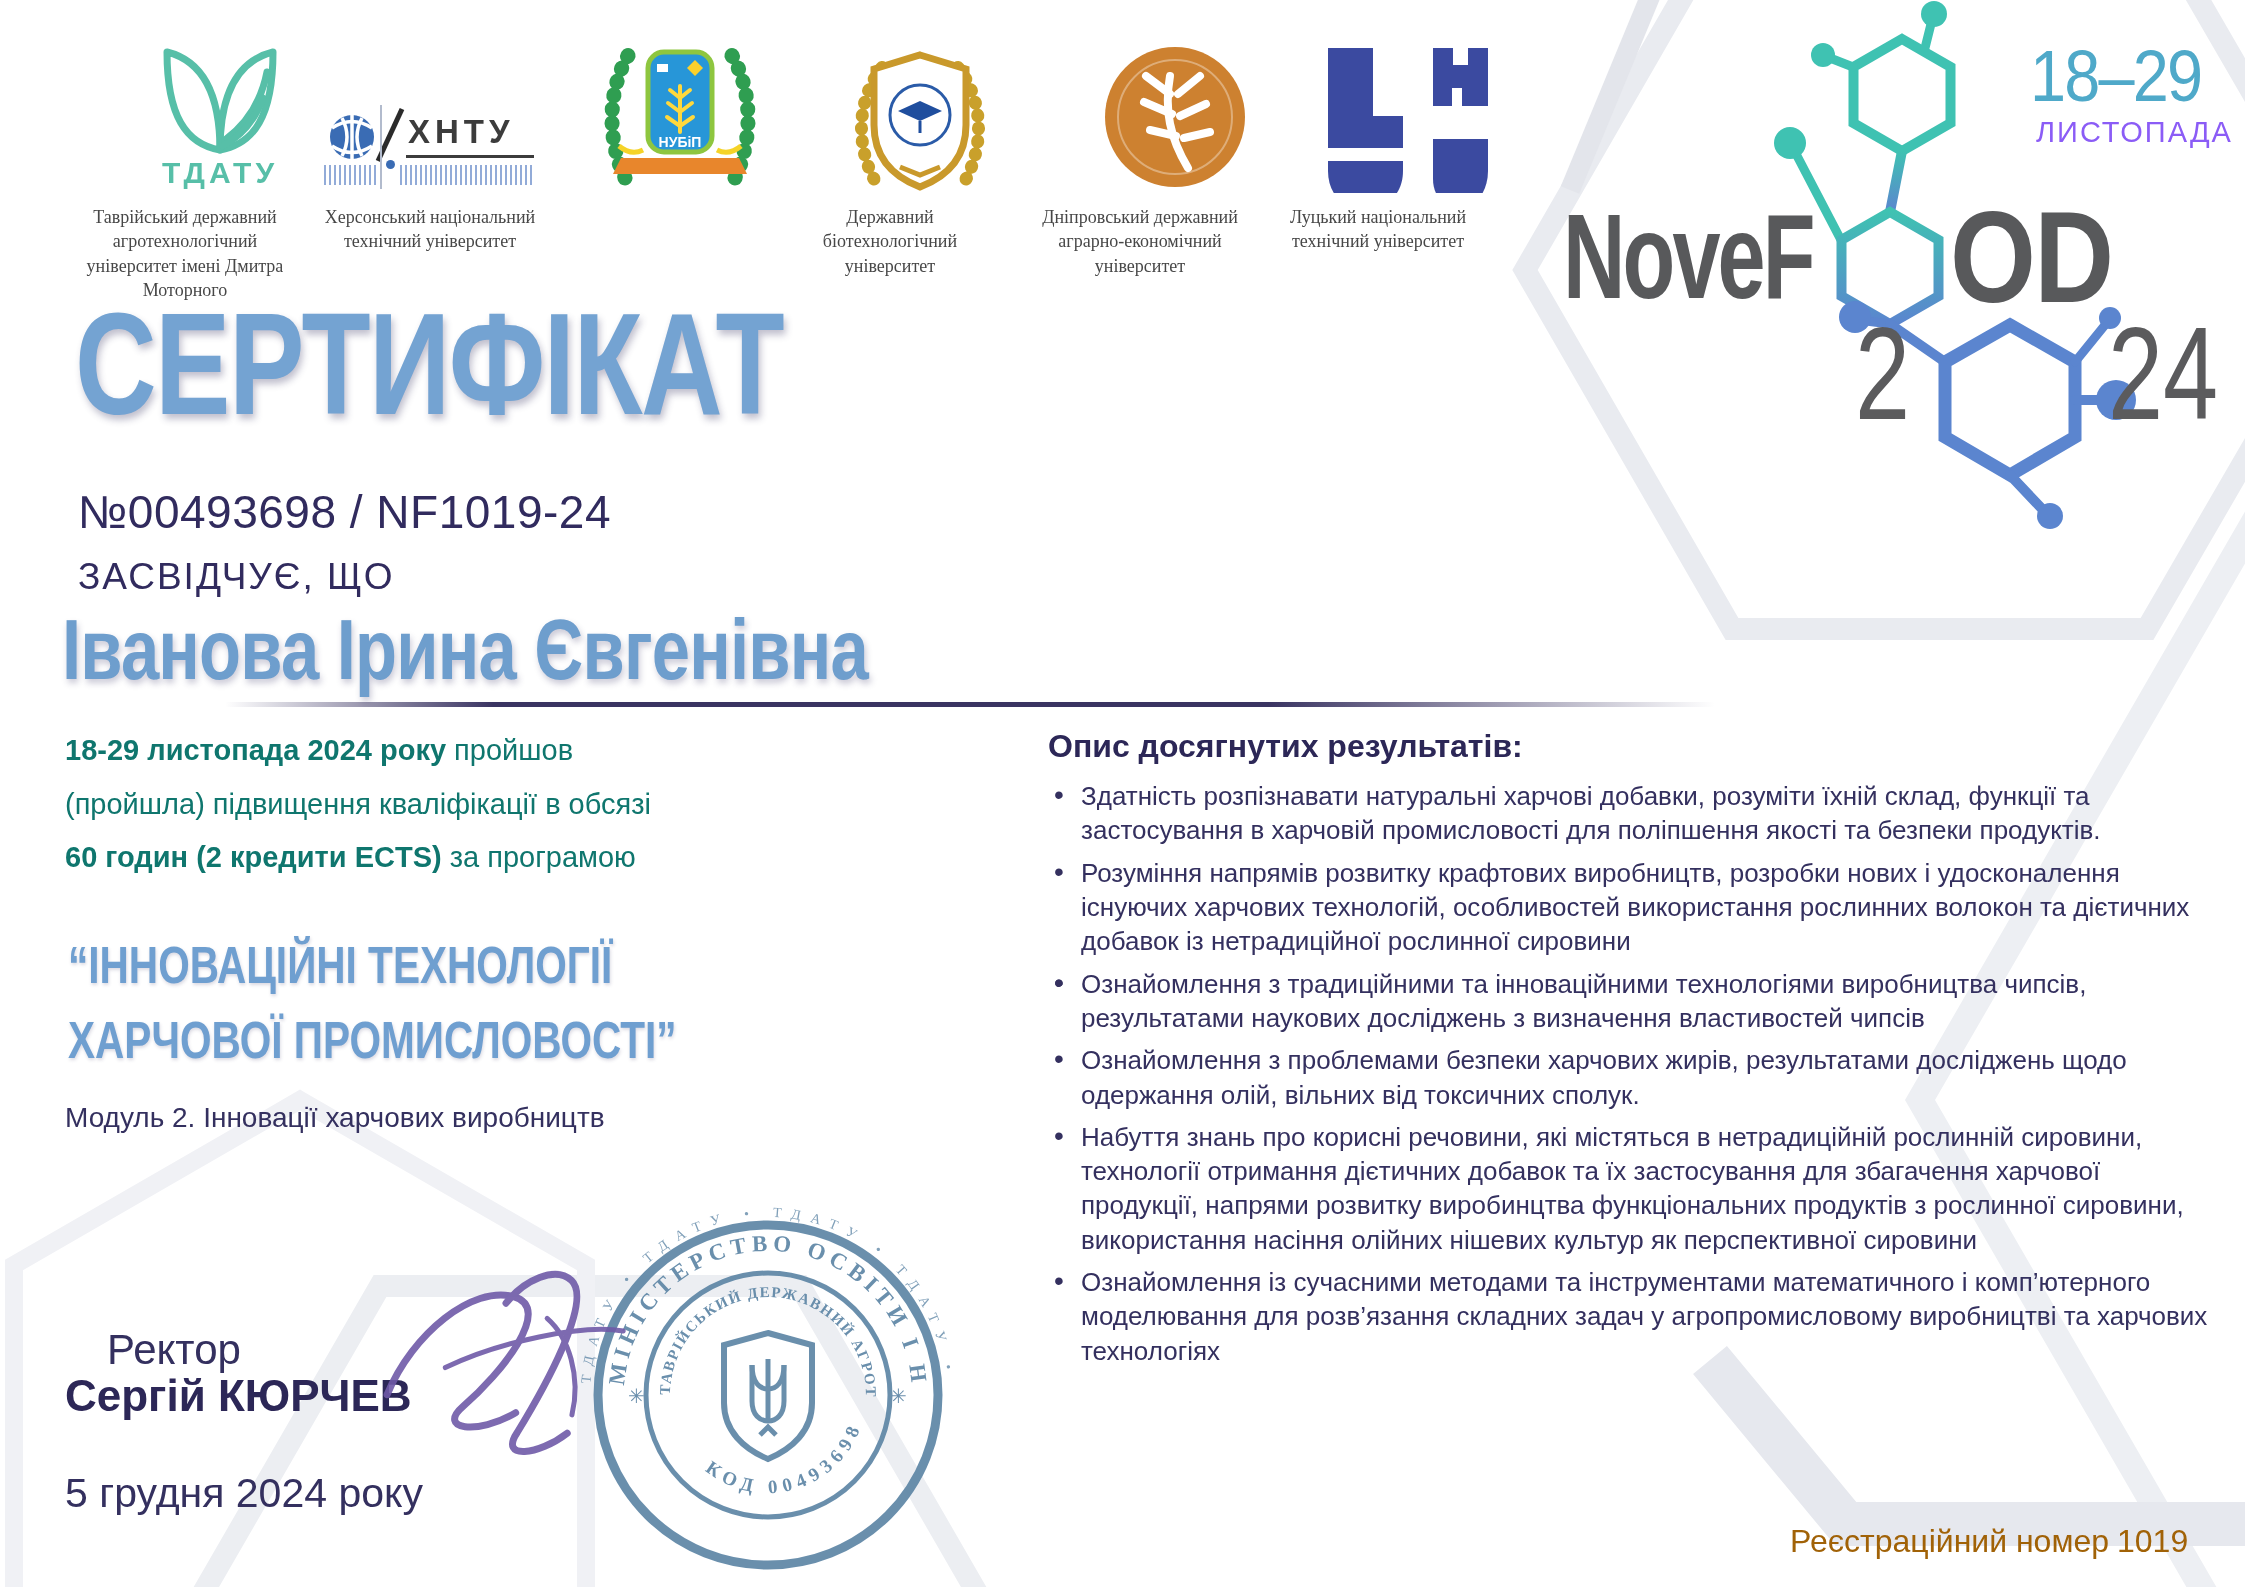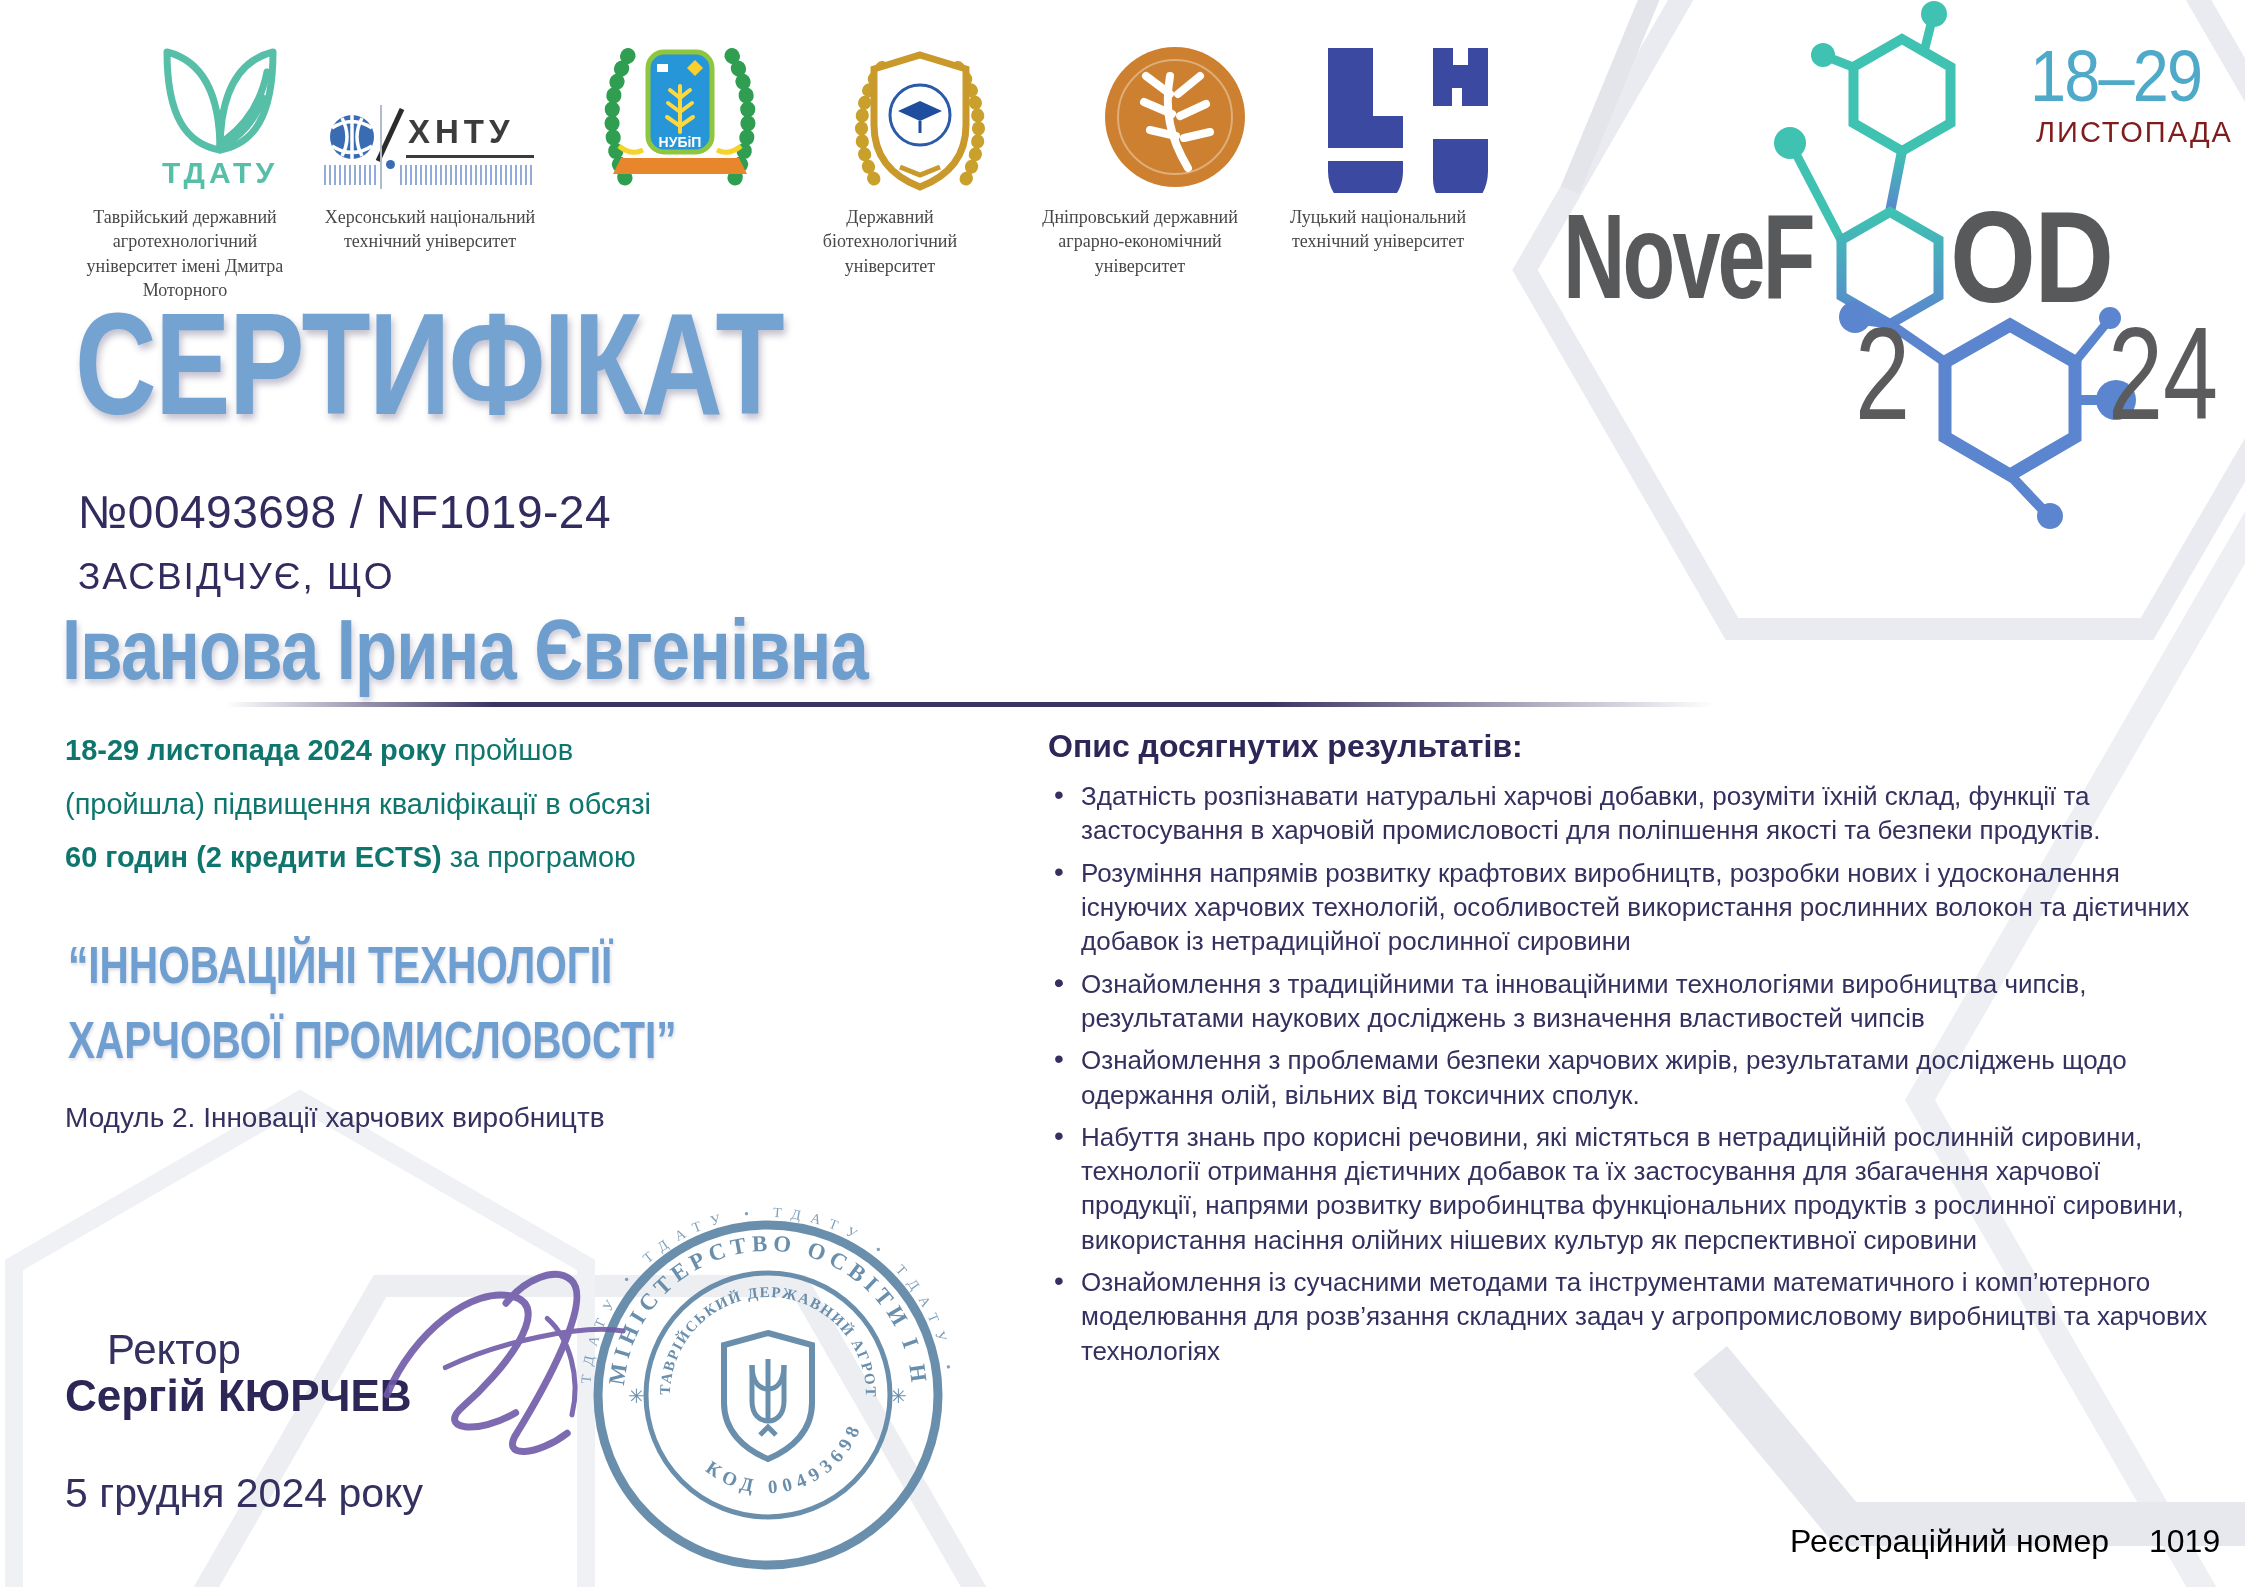--- a/index.html
+++ b/index.html
@@ -39,28 +39,28 @@
   .rector-label{font-size:42px;line-height:1;color:#34305f;}
   .rector-name{font-size:44px;font-weight:800;line-height:1;color:#2c2757;white-space:nowrap;}
   .issue-date{font-size:41px;line-height:1;color:#34305f;white-space:nowrap;}
 
   .results-heading{font-size:32px;font-weight:800;line-height:1;color:#2c2757;}
   .results-list{list-style:none;margin:0;padding:0;width:1165px;}
   .results-list li{position:relative;padding-left:33px;margin-bottom:8px;
                    font-size:26px;line-height:1.32;color:#34305f;}
   .bullet-dot{position:absolute;left:6px;top:-2px;font-size:28px;color:#34305f;}
 
-  .reg-row{display:flex;gap:40px;font-size:32px;color:#000000;white-space:nowrap;}
+  .reg-row{display:flex;gap:8px;font-size:32px;color:#a16207;white-space:nowrap;}
 
   
   .brand-word{font-weight:800;color:#58595b;line-height:1;white-space:nowrap;}
   .nf-left{font-size:120px;letter-spacing:-4px;}
   .nf-right{font-size:130px;letter-spacing:-2px;}
   .nf-range{font-size:72px;line-height:1;color:#4fa9c9;letter-spacing:-2px;white-space:nowrap;}
-  .nf-month{font-size:29px;line-height:1;color:#7f1d1d;letter-spacing:2px;white-space:nowrap;}
+  .nf-month{font-size:29px;line-height:1;color:#8b5cf6;letter-spacing:2px;white-space:nowrap;}
   .nf-year{font-size:132px;line-height:1;color:#5b5b5d;white-space:nowrap;}
 
   
   .khntu-wrap{position:relative;width:220px;height:88px;}
   .khntu-text{position:absolute;left:88px;top:8px;font-size:33px;font-weight:700;
               letter-spacing:5px;color:#3c3c3c;}
   .khntu-underline{position:absolute;left:86px;top:50px;width:128px;height:3px;background:#3c3c3c;}
   .khntu-vline{position:absolute;left:60px;top:0;width:2px;height:84px;background:#b2bbcd;}
   .khntu-dot{position:absolute;left:66px;top:55px;width:9px;height:9px;border-radius:50%;background:#3a6cb4;}
   .khntu-band{position:absolute;top:60px;height:20px;

